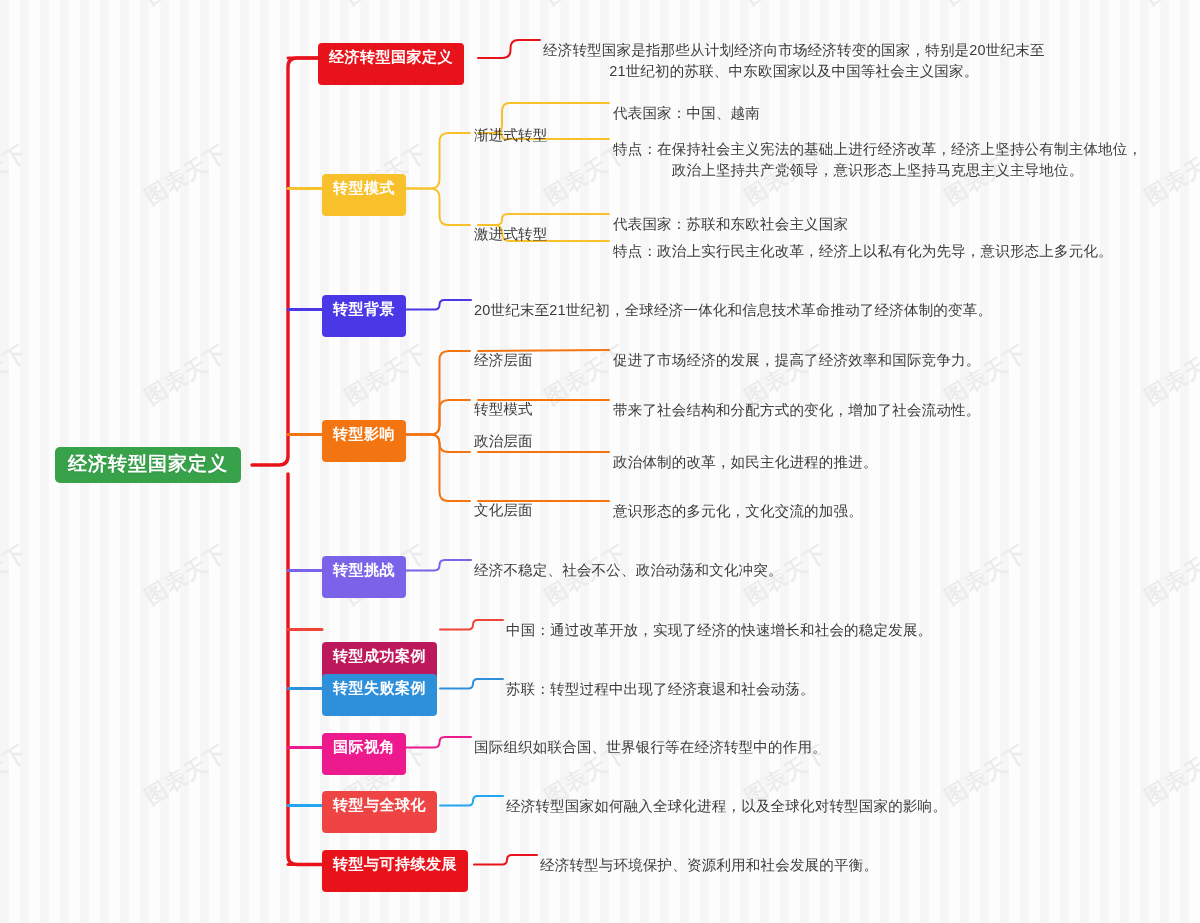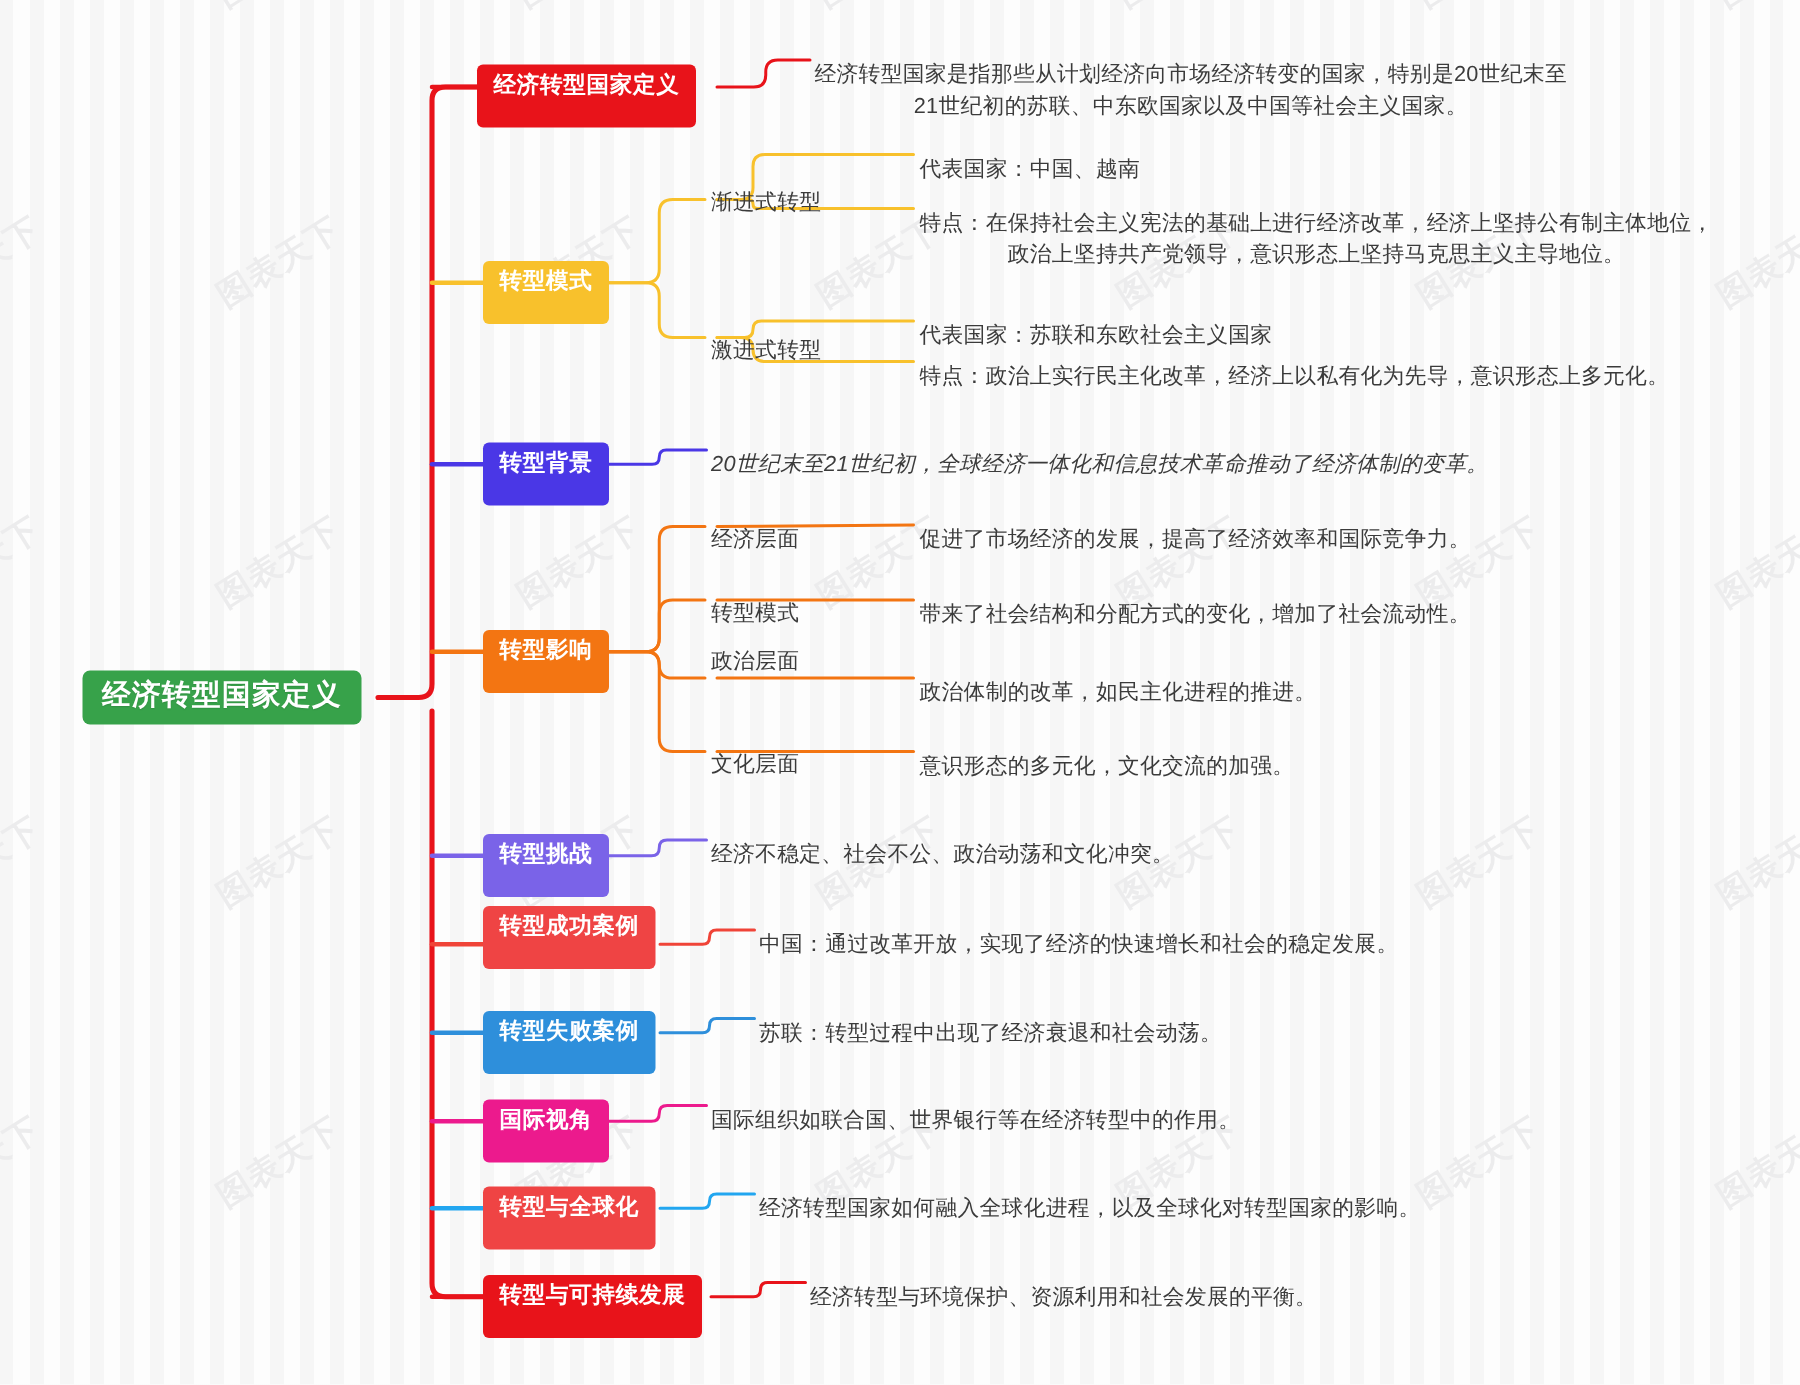--- a/index.html
+++ b/index.html
@@ -188,33 +188,33 @@
 21世纪初的苏联、中东欧国家以及中国等社会主义国家。</div>
     <div class="node branch-node" style="left: 322px; top: 174px; background: rgb(248, 193, 44);">转型模式</div>
     <div class="node sub-node" style="left: 474px; top: 126px;">渐进式转型</div>
     <div class="node leaf-node" style="left: 613px; top: 103px;">代表国家：中国、越南</div>
     <div class="node leaf-node center" style="left: 613px; top: 139px;">特点：在保持社会主义宪法的基础上进行经济改革，经济上坚持公有制主体地位，
 政治上坚持共产党领导，意识形态上坚持马克思主义主导地位。</div>
     <div class="node sub-node" style="left: 474px; top: 225px;">激进式转型</div>
     <div class="node leaf-node" style="left: 613px; top: 214px;">代表国家：苏联和东欧社会主义国家</div>
     <div class="node leaf-node" style="left: 613px; top: 241px;">特点：政治上实行民主化改革，经济上以私有化为先导，意识形态上多元化。</div>
     <div class="node branch-node" style="left: 322px; top: 295px; background: rgb(74, 55, 230);">转型背景</div>
-    <div class="node leaf-node" style="left: 474px; top: 300px; font-style: italic;">20世纪末至21世纪初，全球经济一体化和信息技术革命推动了经济体制的变革。</div>
+    <div class="node leaf-node" style="left: 474px; top: 300px;">20世纪末至21世纪初，全球经济一体化和信息技术革命推动了经济体制的变革。</div>
     <div class="node branch-node" style="left: 322px; top: 420px; background: rgb(243, 117, 18);">转型影响</div>
     <div class="node sub-node" style="left: 474px; top: 351px;">经济层面</div>
     <div class="node leaf-node" style="left: 613px; top: 350px;">促进了市场经济的发展，提高了经济效率和国际竞争力。</div>
     <div class="node sub-node" style="left: 474px; top: 400px;">转型模式</div>
     <div class="node leaf-node" style="left: 613px; top: 400px;">带来了社会结构和分配方式的变化，增加了社会流动性。</div>
     <div class="node sub-node" style="left: 474px; top: 432px;">政治层面</div>
     <div class="node leaf-node" style="left: 613px; top: 452px;">政治体制的改革，如民主化进程的推进。</div>
     <div class="node sub-node" style="left: 474px; top: 501px;">文化层面</div>
     <div class="node leaf-node" style="left: 613px; top: 501px;">意识形态的多元化，文化交流的加强。</div>
     <div class="node branch-node" style="left: 322px; top: 556px; background: rgb(122, 99, 232);">转型挑战</div>
     <div class="node leaf-node" style="left: 474px; top: 560px;">经济不稳定、社会不公、政治动荡和文化冲突。</div>
-    <div class="node branch-node" style="left: 322px; top: 604px; background: #ef4444;">转型成功案例</div>
+    <div class="node branch-node" style="left: 322px; top: 642px; background: #be185d;">转型成功案例</div>
     <div class="node leaf-node" style="left: 506px; top: 620px;">中国：通过改革开放，实现了经济的快速增长和社会的稳定发展。</div>
     <div class="node branch-node" style="left: 322px; top: 674px; background: rgb(46, 143, 219);">转型失败案例</div>
     <div class="node leaf-node" style="left: 506px; top: 679px;">苏联：转型过程中出现了经济衰退和社会动荡。</div>
     <div class="node branch-node" style="left: 322px; top: 733px; background: rgb(236, 26, 141);">国际视角</div>
     <div class="node leaf-node" style="left: 474px; top: 737px;">国际组织如联合国、世界银行等在经济转型中的作用。</div>
     <div class="node branch-node" style="left: 322px; top: 791px; background: #ef4444;">转型与全球化</div>
     <div class="node leaf-node" style="left: 506px; top: 796px;">经济转型国家如何融入全球化进程，以及全球化对转型国家的影响。</div>
     <div class="node branch-node" style="left: 322px; top: 850px; background: rgb(232, 19, 26);">转型与可持续发展</div>
     <div class="node leaf-node" style="left: 540px; top: 855px;">经济转型与环境保护、资源利用和社会发展的平衡。</div>
   </div>

